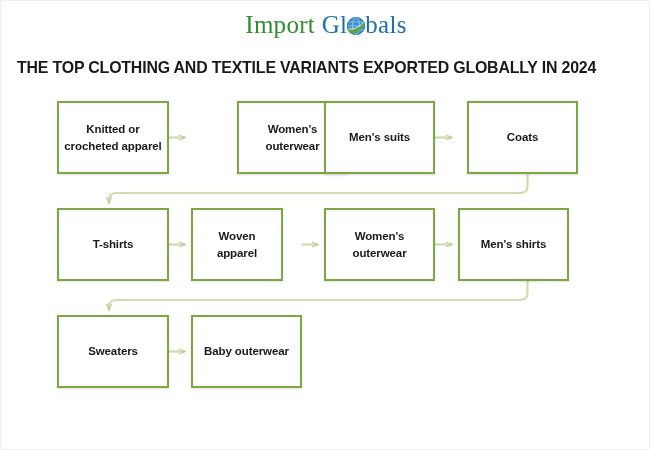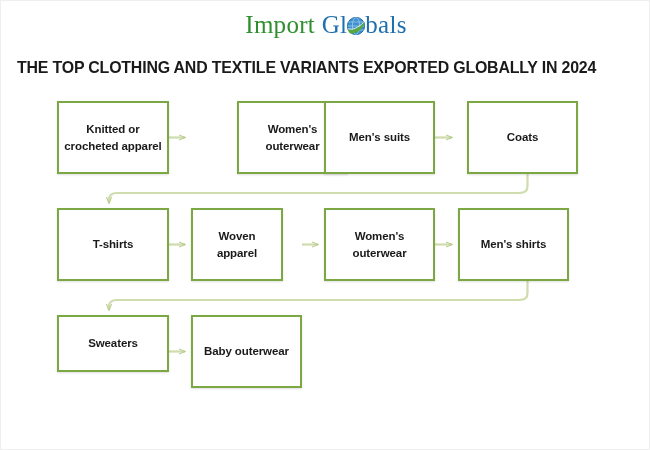--- a/index.html
+++ b/index.html
@@ -136,18 +136,18 @@
     </svg>
     <div id="nodes">
         <div class="node" style="left: 56px; top: 100px; width: 112px; height: 73px; border-color: rgb(124, 168, 67);">Knitted or crocheted apparel</div>
         <div class="node" style="left: 190px; top: 100px; width: 111px; height: 73px; border-color: rgb(124, 168, 67); margin-left: 46px;">Women's outerwear</div>
         <div class="node" style="left: 323px; top: 100px; width: 111px; height: 73px; border-color: rgb(124, 168, 67);">Men's suits</div>
         <div class="node" style="left: 466px; top: 100px; width: 111px; height: 73px; border-color: rgb(124, 168, 67);">Coats</div>
         <div class="node" style="left: 56px; top: 207px; width: 112px; height: 73px; border-color: rgb(124, 168, 67);">T-shirts</div>
         <div class="node" style="left: 190px; top: 207px; width: 92px; height: 73px; border-color: rgb(124, 168, 67);">Woven apparel</div>
         <div class="node" style="left: 323px; top: 207px; width: 111px; height: 73px; border-color: rgb(124, 168, 67);">Women's outerwear</div>
         <div class="node" style="left: 457px; top: 207px; width: 111px; height: 73px; border-color: rgb(124, 168, 67);">Men's shirts</div>
-        <div class="node" style="left: 56px; top: 314px; width: 112px; height: 57px; border-color: rgb(124, 168, 67);">Sweaters</div>
+        <div class="node" style="left: 56px; top: 314px; width: 112px; height: 73px; border-color: rgb(124, 168, 67);">Sweaters</div>
         <div class="node" style="left: 190px; top: 314px; width: 111px; height: 73px; border-color: rgb(124, 168, 67);">Baby outerwear</div>
       </div>
   </div>
 
 </div>
 
 </body></html>

